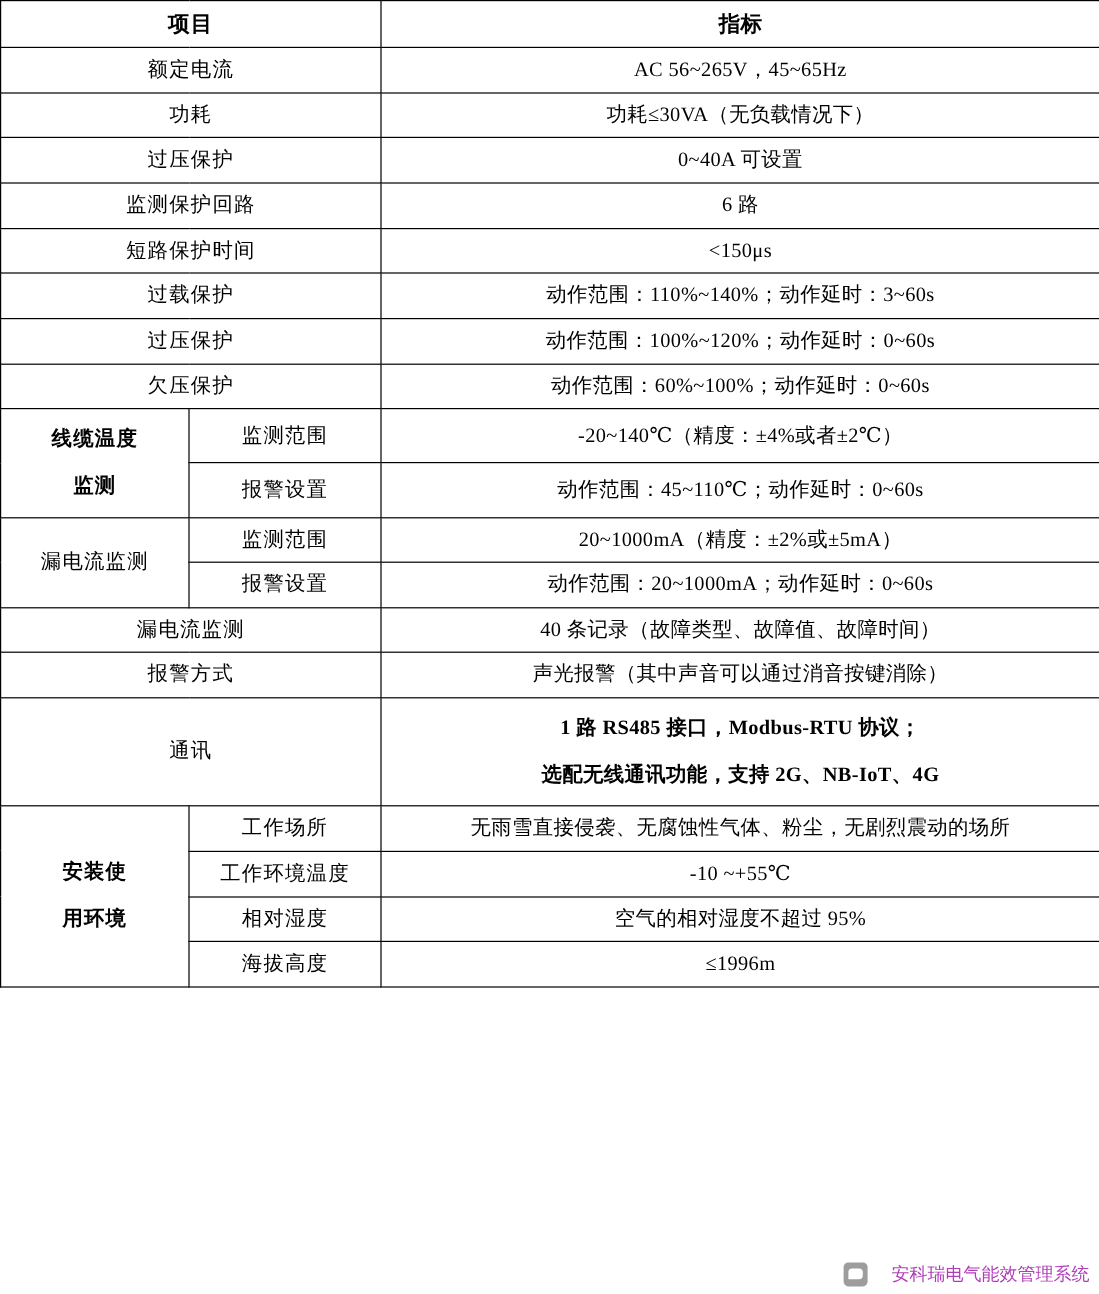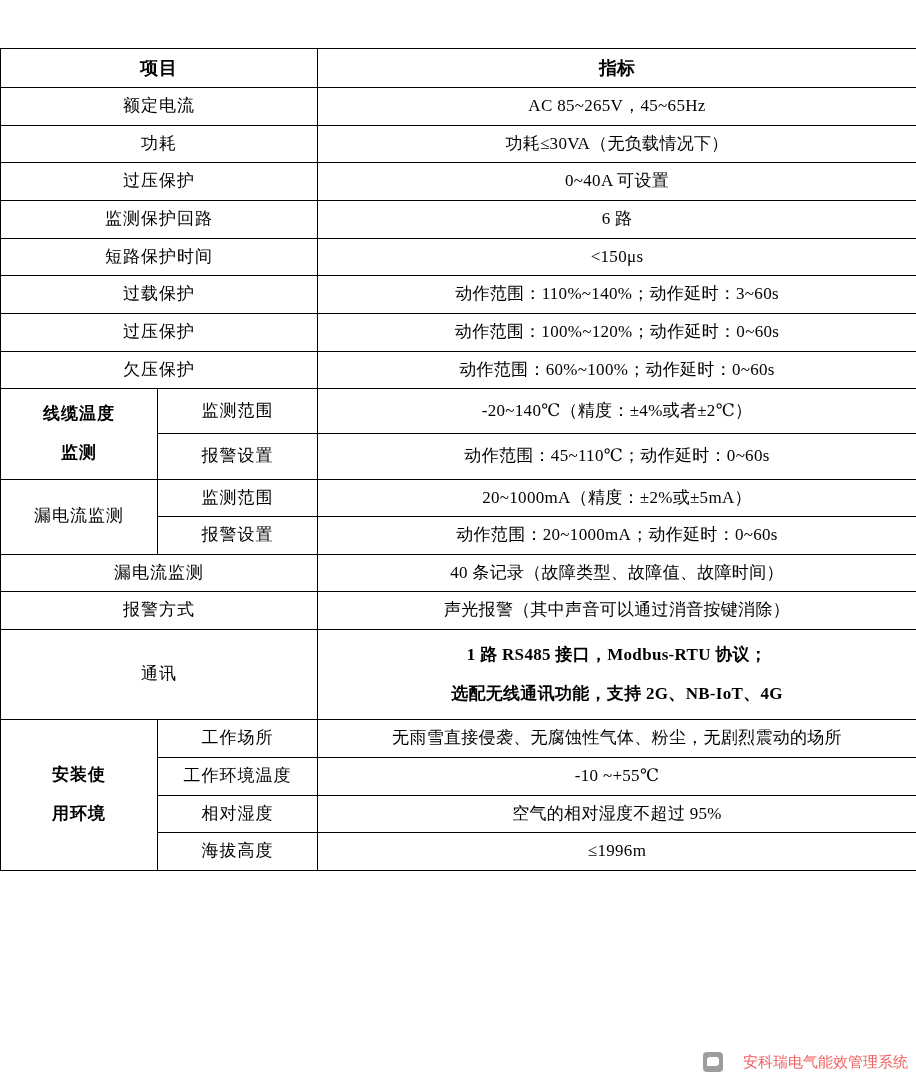--- a/index.html
+++ b/index.html
@@ -13,21 +13,20 @@
     font-family: "Liberation Serif", "DejaVu Serif", serif;
     color: #000000;
     overflow: hidden;
     position: relative;
   }
   table.spec {
     border-collapse: collapse;
     width: 916px;
     table-layout: fixed;
     font-size: 17px;
-    margin-top: 48px;
   }
   table.spec td {
     border: 1px solid #000000;
     text-align: center;
     vertical-align: middle;
     padding: 6px 4px;
     line-height: 1.45;
   }
   td.header-cell {
     font-weight: bold;
@@ -57,21 +56,21 @@
   }
   .watermark {
     position: absolute;
     right: 8px;
     bottom: 6px;
     display: flex;
     align-items: center;
     gap: 20px;
     font-family: "Liberation Sans", sans-serif;
     font-size: 15px;
-    color: #ef4444;
+    color: #a21caf;
     opacity: 0.85;
     pointer-events: none;
   }
   .watermark .wm-logo {
     width: 20px;
     height: 20px;
     border-radius: 4px;
     background: #8c8c8c;
     position: relative;
     flex: 0 0 auto;
@@ -97,21 +96,21 @@
     <col style="width:599px">
   </colgroup>
   <tbody>
     <tr>
       <td class="header-cell item-cell" colspan="2">项目</td>
       <td class="header-cell">指标</td>
     </tr>
 
     <tr>
       <td class="item-cell" colspan="2">额定电流</td>
-      <td class="value-cell">AC 85~265V，45~65Hz</td>
+      <td class="value-cell">AC 56~265V，45~65Hz</td>
     </tr>
 
     <tr>
       <td class="item-cell" colspan="2">功耗</td>
       <td class="value-cell">功耗≤30VA（无负载情况下）</td>
     </tr>
 
     <tr>
       <td class="item-cell" colspan="2">过压保护</td>
       <td class="value-cell">0~40A 可设置</td>

